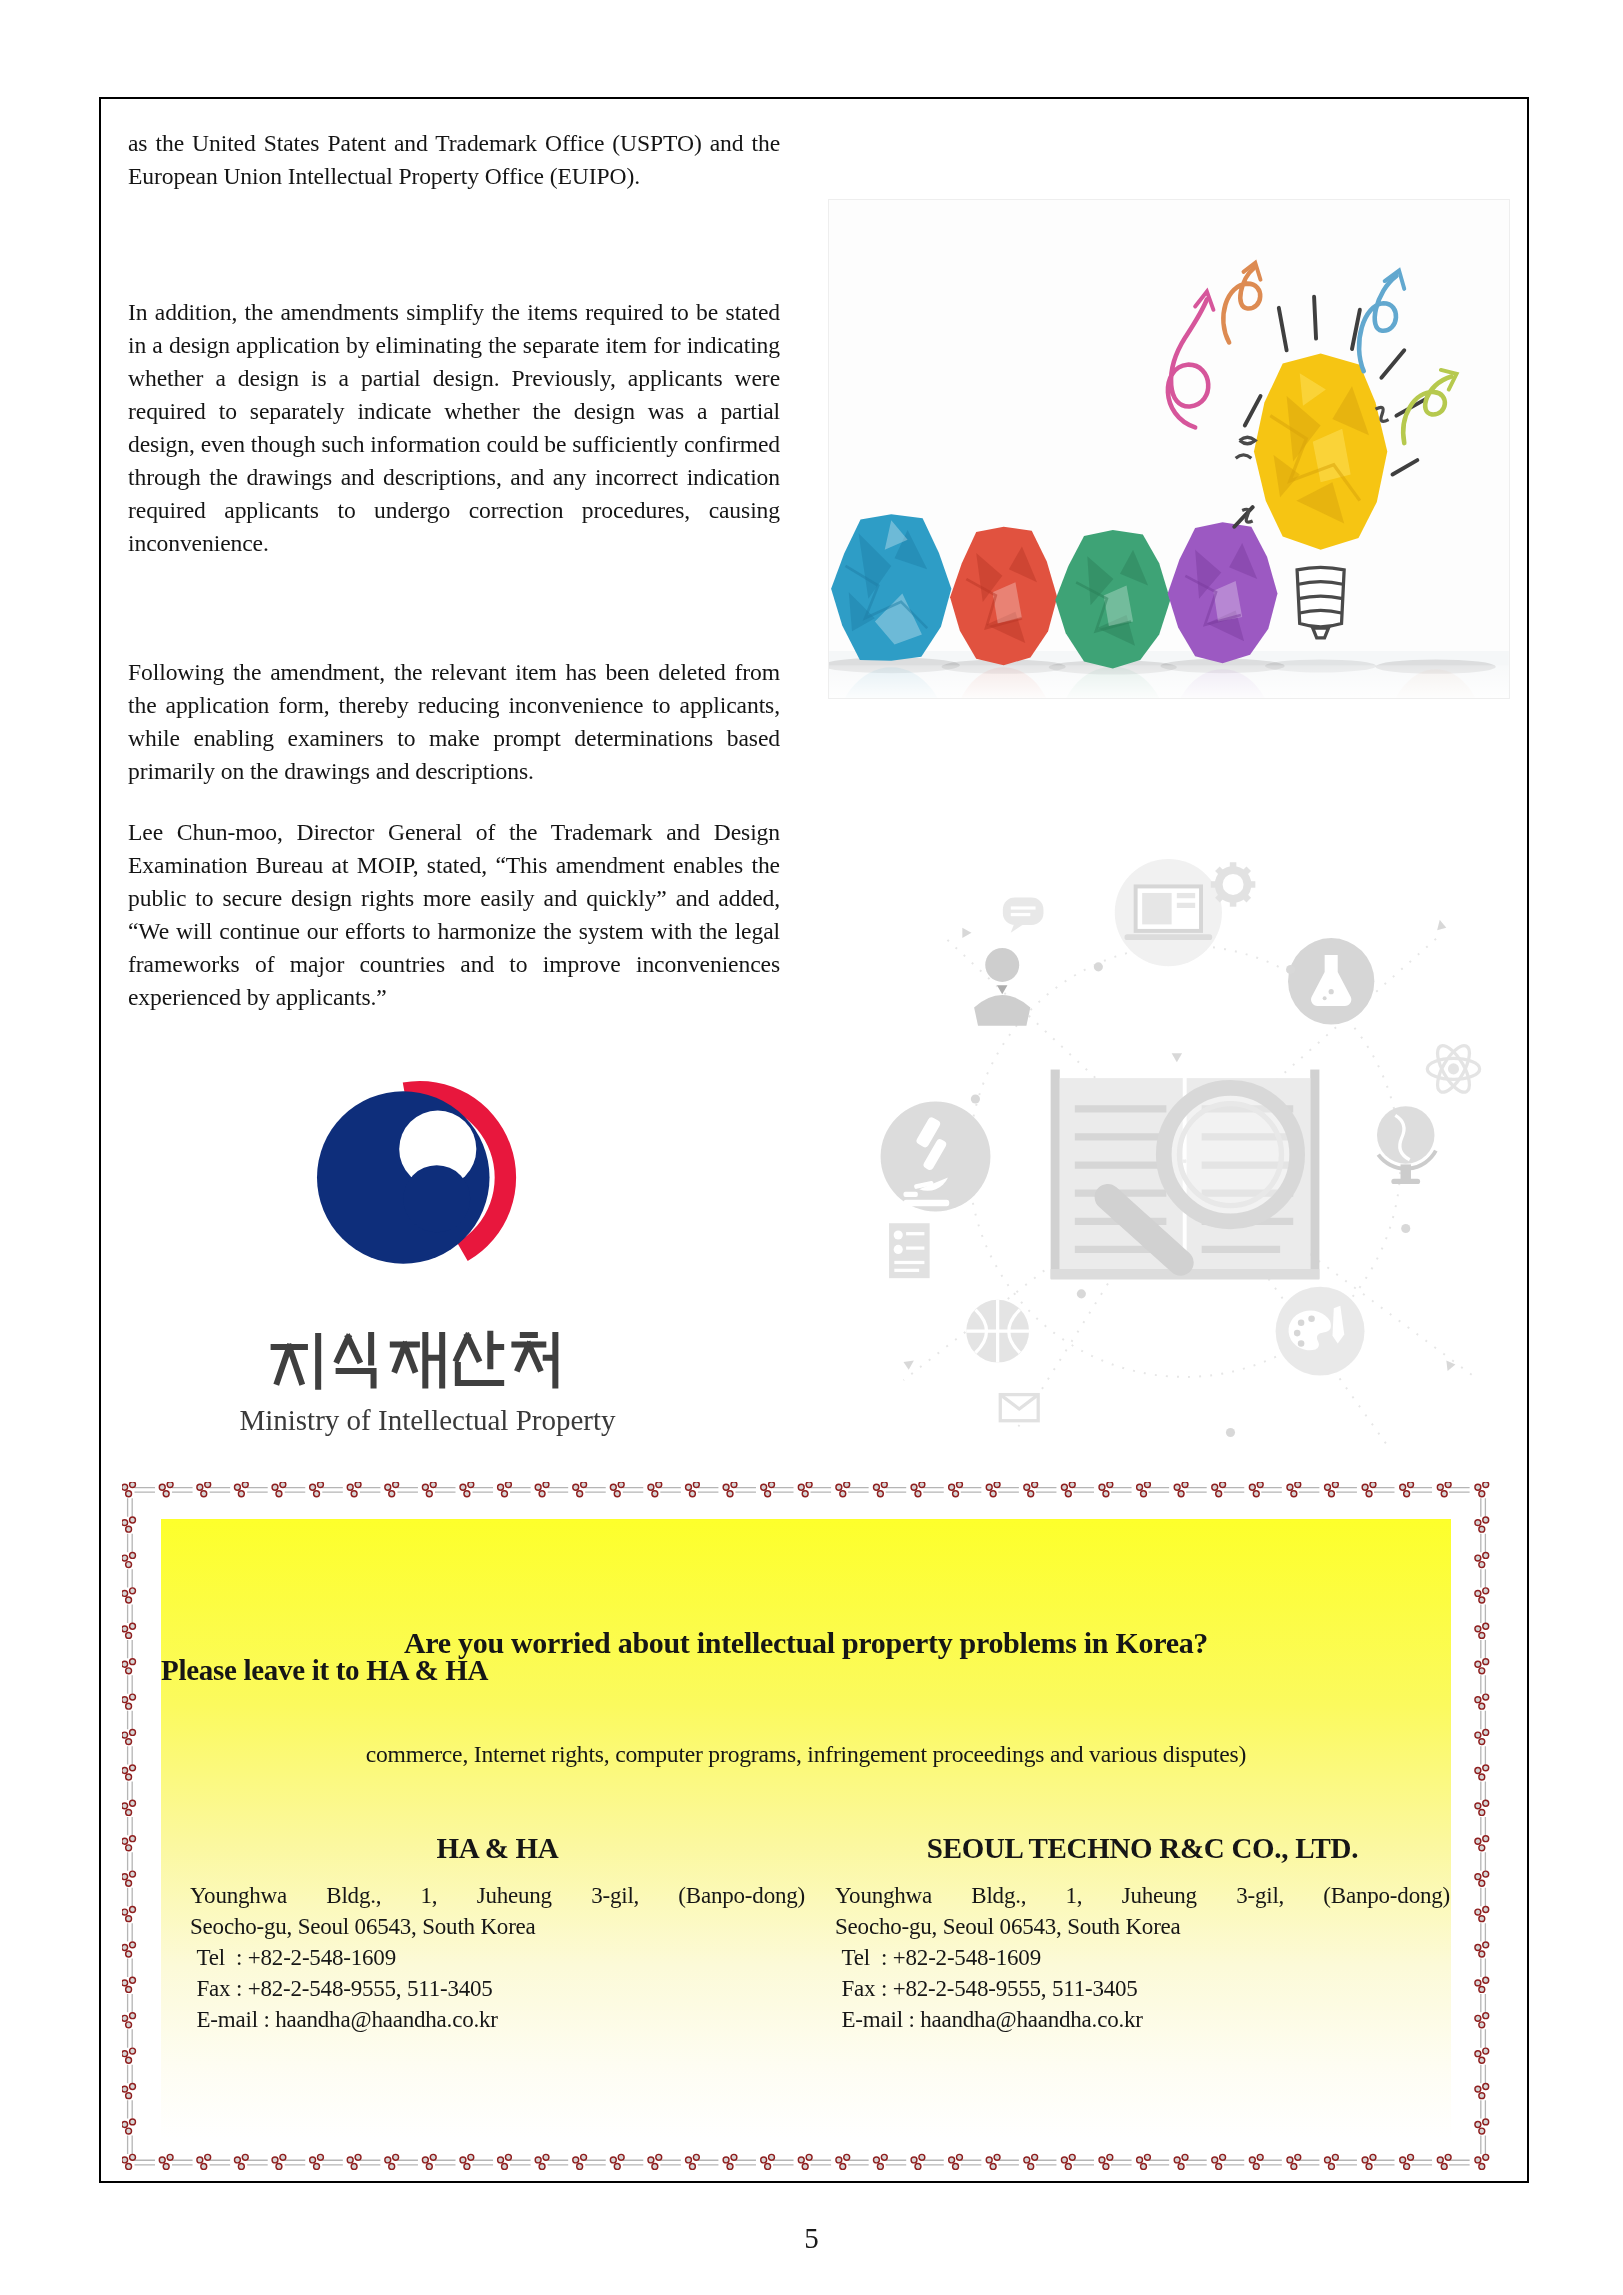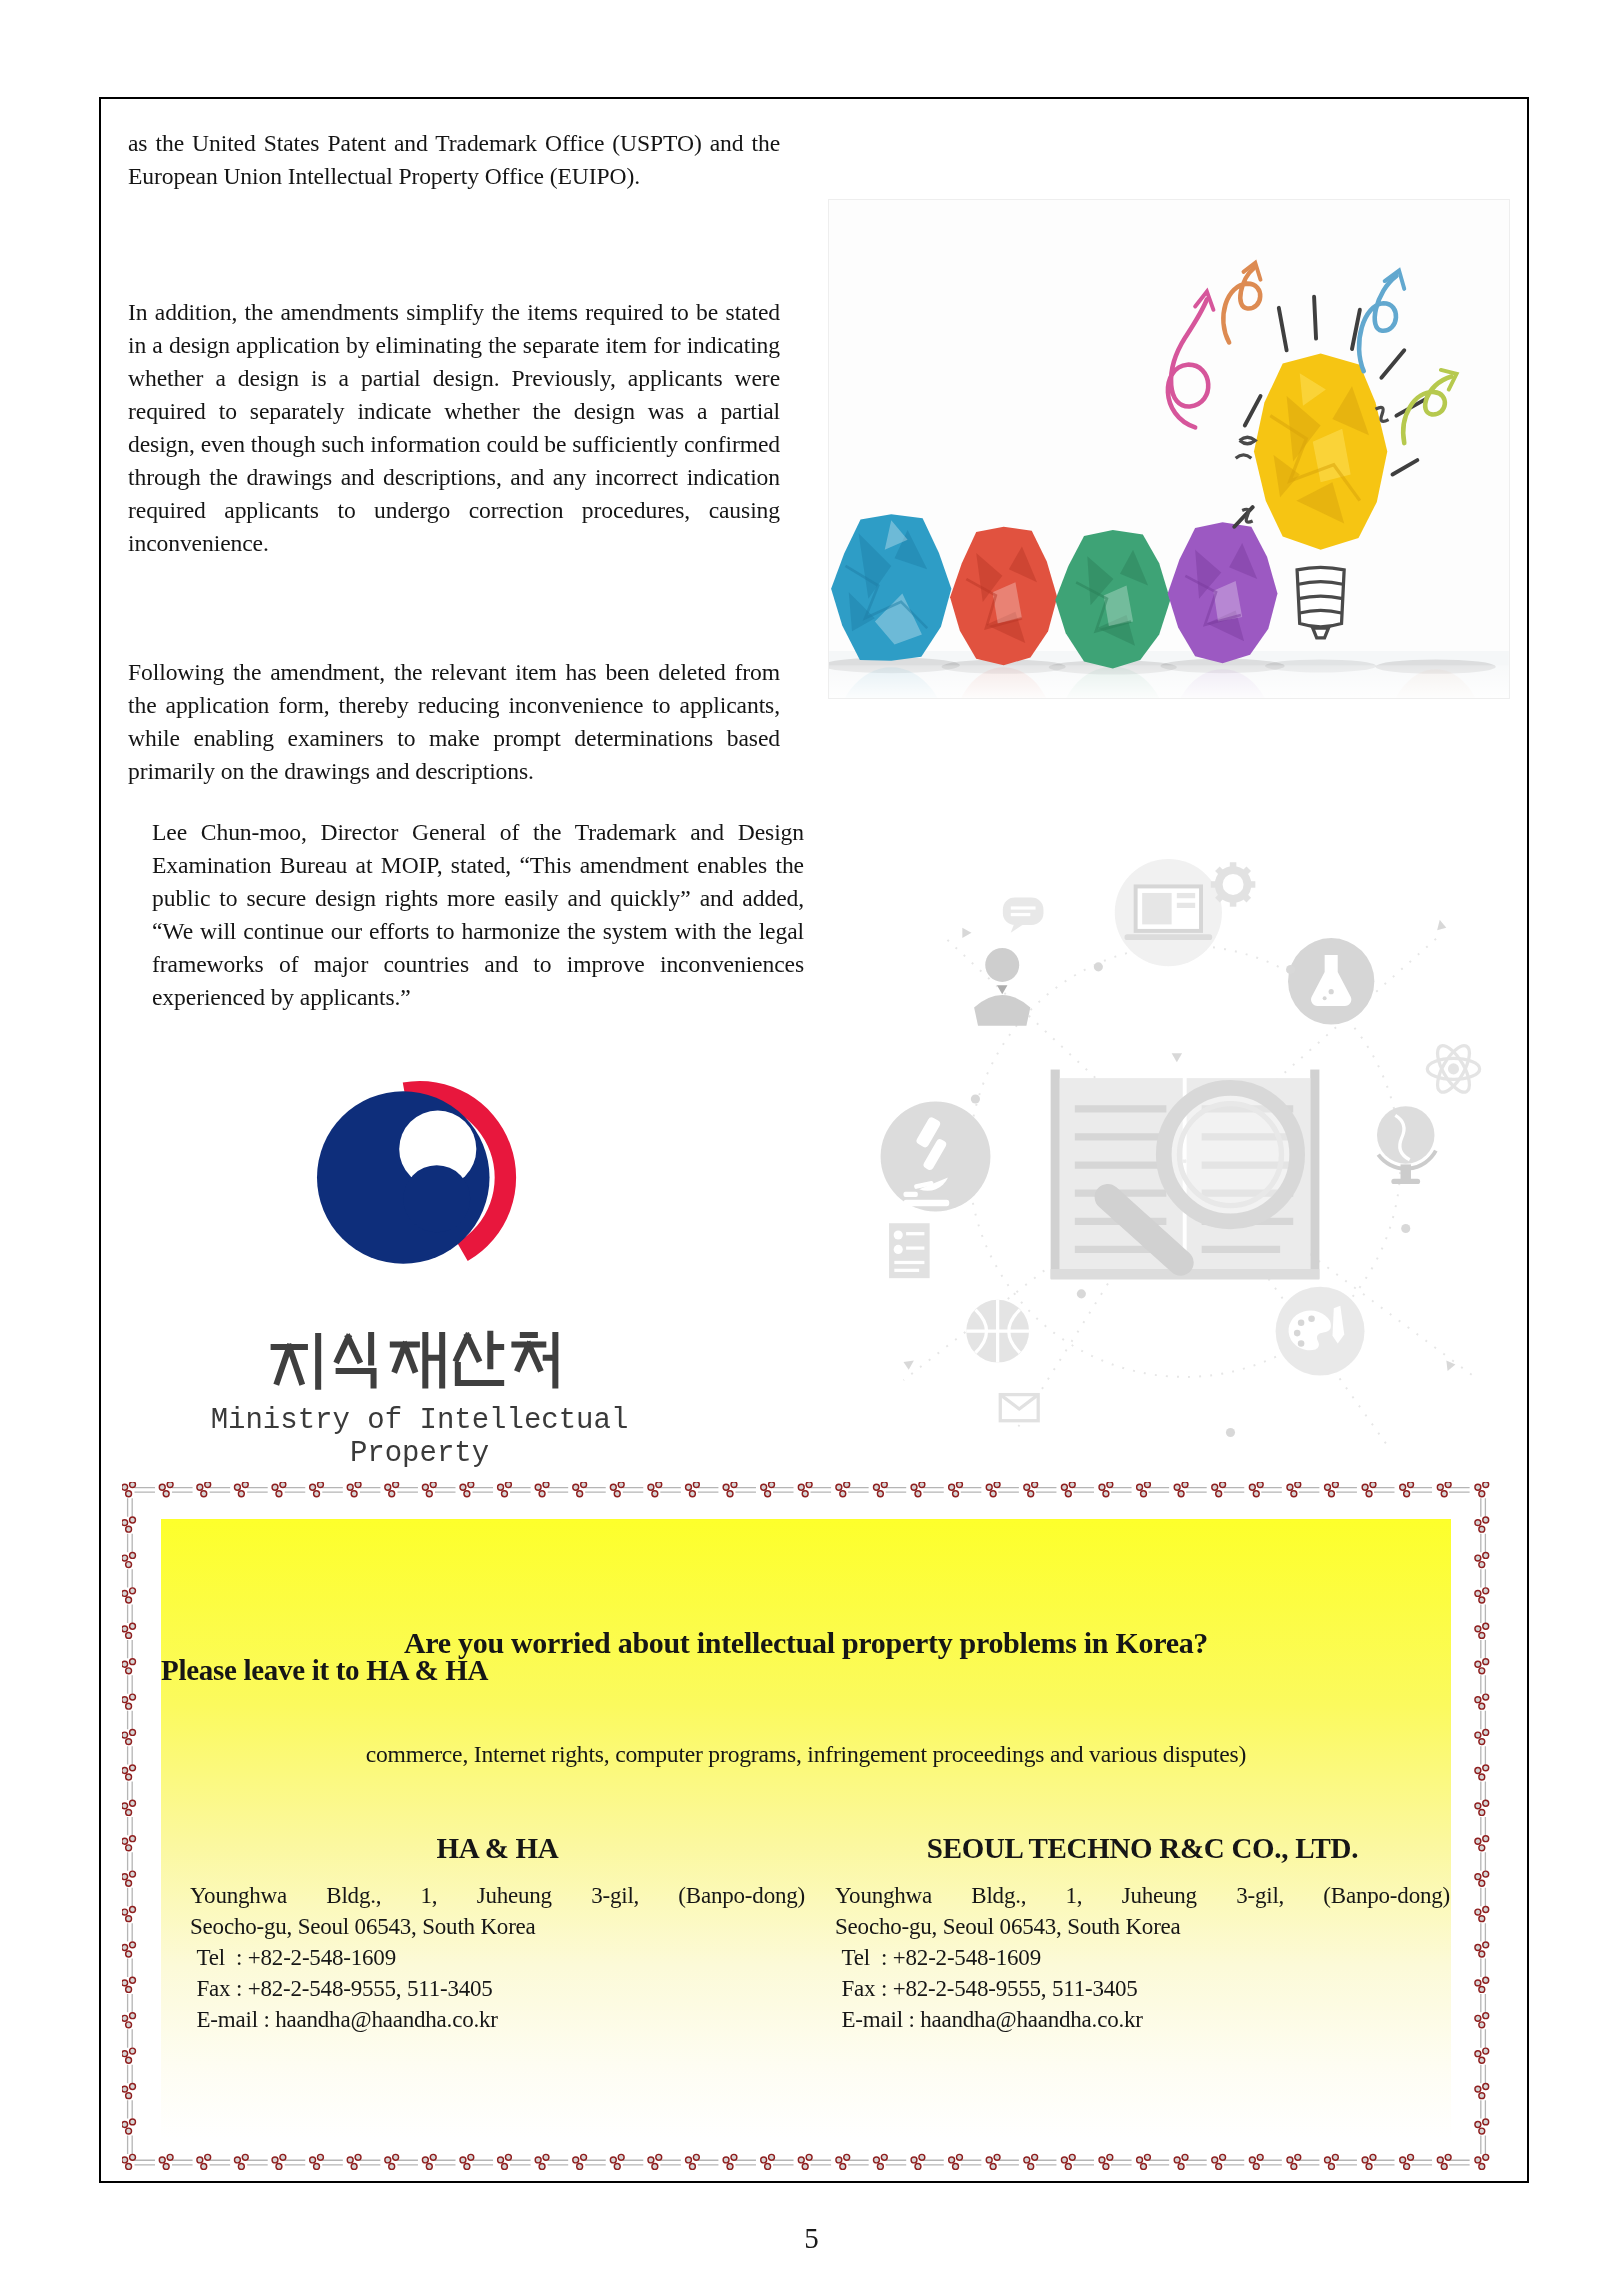--- a/index.html
+++ b/index.html
@@ -3,31 +3,31 @@
 <meta charset="utf-8">
 <style>
   html,body{margin:0;padding:0;background:#ffffff;}
   .page{position:relative;width:1623px;height:2295px;background:#ffffff;overflow:hidden;
         font-family:"Liberation Serif", serif;color:#161616;}
   .frame{position:absolute;left:99px;top:97px;width:1430px;height:2086px;
          border:2px solid #000;box-sizing:border-box;}
   
   .para{position:absolute;left:128px;width:652px;font-size:23.6px;line-height:33px;
         text-align:justify;letter-spacing:-0.1px;color:#151515;}
-  .p1{top:127px;} .p2{top:296px;} .p3{top:620px;margin-top:36px;} .p4{top:816px;margin-left:24px;}
+  .p1{top:127px;} .p2{top:296px;} .p3{top:620px;margin-top:36px;} .p4{top:816px;}
   
   .photo{position:absolute;left:828px;top:199px;width:680px;height:498px;
          background:#fdfdfd;border:0.7px solid #eeeeee;}
   
   .illus{position:absolute;left:864px;top:857px;width:661px;height:654px;opacity:.85;}
   
   .logo-symbol{position:absolute;left:315px;top:1076px;width:209px;height:203px;}
   .logo-kr{position:absolute;left:270px;top:1328px;width:301px;height:68px;}
-  .logo-en{position:absolute;left:158px;top:1404px;width:523px;text-align:center;
-           font-family:Liberation Mono, monospace;font-size:29px;color:#3a3a3a;}
+  .logo-en{position:absolute;left:166px;top:1404px;width:523px;text-align:center;
+           font-family:Liberation Serif, serif;font-size:29px;color:#3a3a3a;}
   
   .orn-svg{position:absolute;left:122px;top:1482px;width:1369px;height:691px;}
   .adbox{position:absolute;left:161px;top:1519px;width:1290px;height:621px;
          background:linear-gradient(180deg,#fdff2b 0%,#fbfa5e 30%,#fbf89e 52%,
                     #fcfad8 72%,#fefdf2 88%,#ffffff 100%);}
   .ad-title1{position:absolute;top:90px;left:0;width:100%;text-align:center;
              font-size:30px;font-weight:bold;letter-spacing:-0.3px;margin-top:17px;}
   .ad-title2{position:absolute;top:135px;left:0;width:100%;text-align:left;
              font-size:29px;font-weight:bold;letter-spacing:-0.3px;}
   .ad-serv{position:absolute;left:6.5px;width:1277px;text-align:center;font-size:23.6px;

